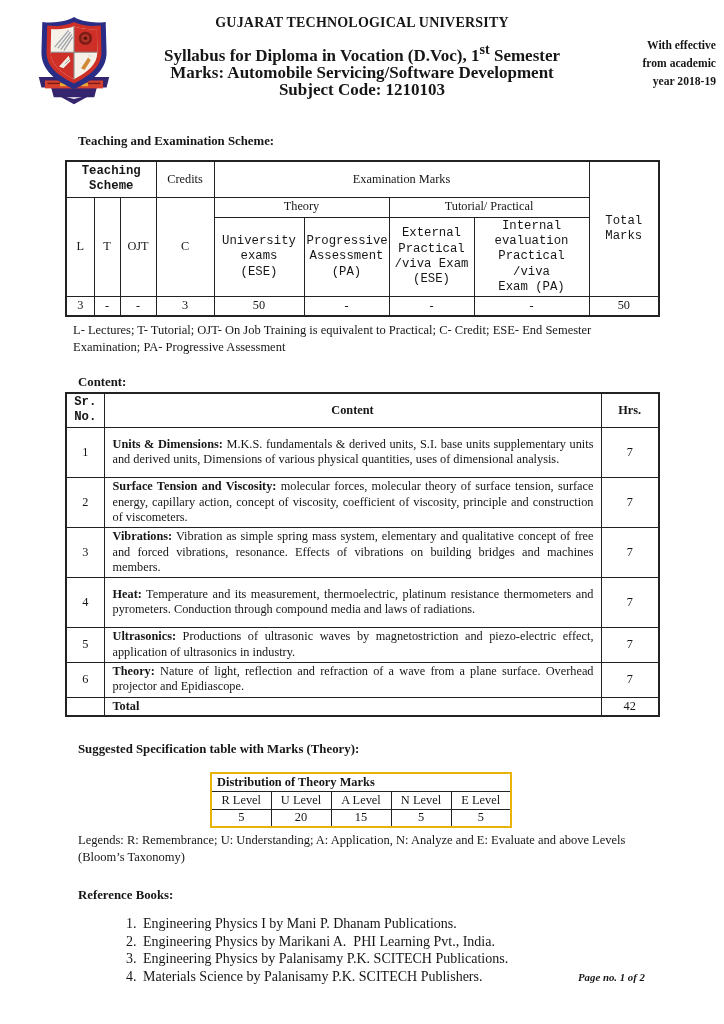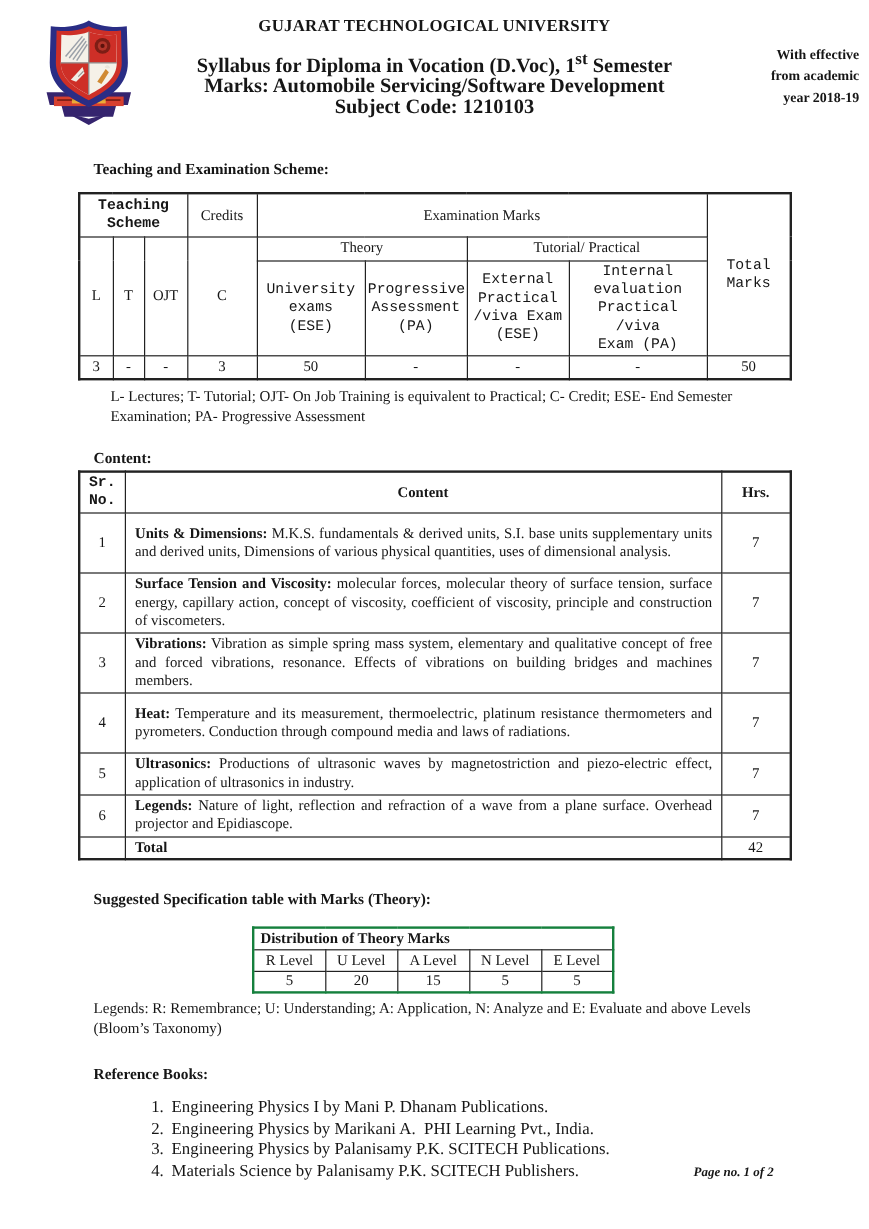--- a/index.html
+++ b/index.html
@@ -43,24 +43,24 @@
 
   
   .ctbl td { padding:1px 4px; }
   .ctbl .content-cell { text-align:justify; padding:1px 7px 2px 8px; }
   .ctbl .hdr td { height:35px; font-weight:bold; }
   .ctbl .row-tall td { height:50px; }
   .ctbl .row-short td { height:34px; }
   .ctbl .row-total td { height:18px; }
   .ctbl .total-cell { text-align:left; font-weight:bold; padding-left:8px; }
 
-  .note-text { margin:5px 0 0 27px; width:580px; font-size:12.5px; line-height:17px; }
-
-  
-  .spec-table { border:2px solid #15803d; width:300px; margin:15px 0 0 145px; }
+  .note-text { margin:5px 0 0 8px; width:580px; font-size:12.5px; line-height:17px; }
+
+  
+  .spec-table { border:2px solid #eab308; width:300px; margin:15px 0 0 145px; }
   .spec-table td { border:1px solid #222; font-size:12.4px; height:18px;
                    text-align:center; vertical-align:middle; }
   .spec-title-cell { text-align:left !important; font-weight:bold; padding-left:5px; }
   .legend-text { margin:4px 0 0 13px; width:580px; font-size:12.5px; line-height:17px; }
 
   
   .ref-list { margin:12px 0 0 0; padding-left:75px; }
   .ref-list li { font-size:14px; line-height:17.6px; padding-left:3px; }
 
   .footer { position:absolute; left:578px; top:971px; font-size:10.8px;
@@ -226,21 +226,21 @@
         <td class="content-cell"><span class="b">Heat:</span><span> Temperature and its measurement, thermoelectric, platinum resistance thermometers and pyrometers. Conduction through compound media and laws of radiations.</span></td>
         <td>7</td>
       </tr>
       <tr class="row-short">
         <td>5</td>
         <td class="content-cell"><span class="b">Ultrasonics:</span><span> Productions of ultrasonic waves by magnetostriction and piezo-electric effect, application of ultrasonics in industry.</span></td>
         <td>7</td>
       </tr>
       <tr class="row-short">
         <td>6</td>
-        <td class="content-cell"><span class="b">Legends:</span><span> Nature of light, reflection and refraction of a wave from a plane surface. Overhead projector and Epidiascope.</span></td>
+        <td class="content-cell"><span class="b">Theory:</span><span> Nature of light, reflection and refraction of a wave from a plane surface. Overhead projector and Epidiascope.</span></td>
         <td>7</td>
       </tr>
       <tr class="row-total">
         <td></td>
         <td class="total-cell">Total</td>
         <td>42</td>
       </tr>
     </tbody>
       </table>
 

